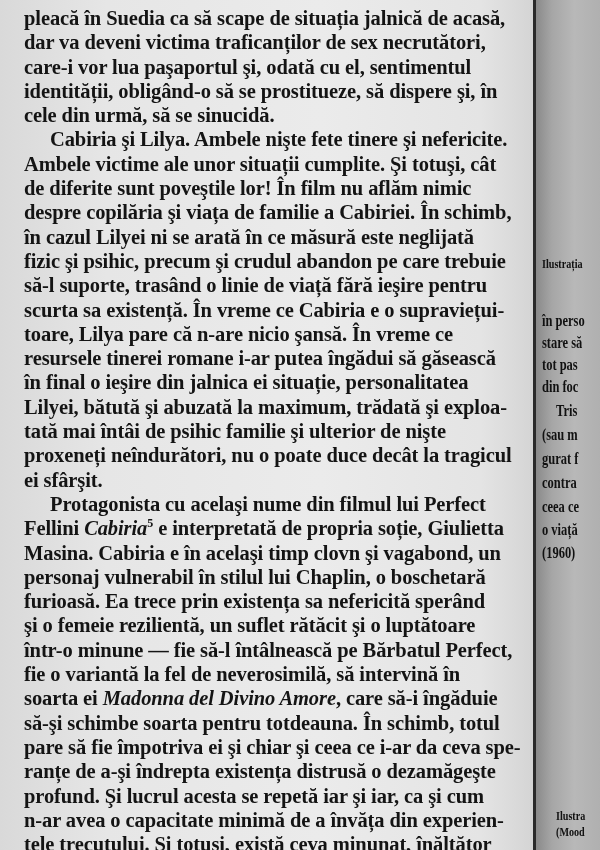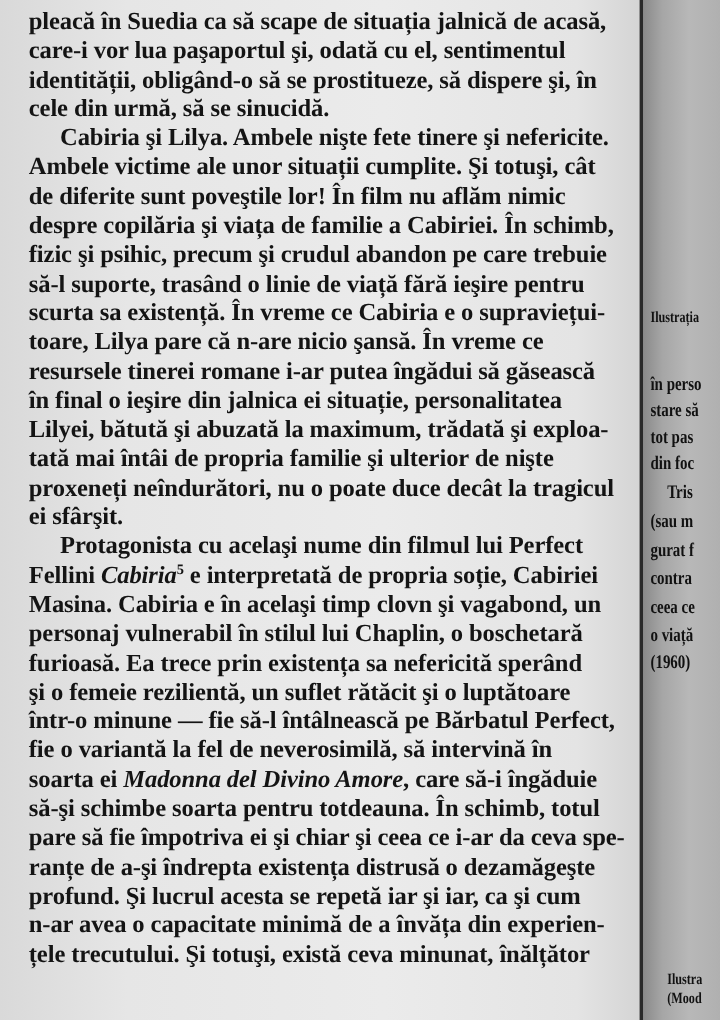--- a/index.html
+++ b/index.html
@@ -91,41 +91,43 @@
     }
   </style>
 </head>
 <body>
 
 <div class="spread">
 
   <div class="left-page">
     <div class="text-block">
       <div class="line">pleacă în Suedia ca să scape de situația jalnică de acasă,</div>
+      <div class="line">dar va deveni victima traficanților de sex necrutători,</div>
       <div class="line">care-i vor lua paşaportul şi, odată cu el, sentimentul</div>
       <div class="line">identității, obligând-o să se prostitueze, să dispere şi, în</div>
       <div class="line">cele din urmă, să se sinucidă.</div>
       <div class="line indent">Cabiria şi Lilya. Ambele nişte fete tinere şi nefericite.</div>
       <div class="line">Ambele victime ale unor situații cumplite. Şi totuşi, cât</div>
       <div class="line">de diferite sunt poveştile lor! În film nu aflăm nimic</div>
       <div class="line">despre copilăria şi viața de familie a Cabiriei. În schimb,</div>
+      <div class="line">în cazul Lilyei ni se arată în ce măsură este neglijată</div>
       <div class="line">fizic şi psihic, precum şi crudul abandon pe care trebuie</div>
       <div class="line">să-l suporte, trasând o linie de viață fără ieşire pentru</div>
       <div class="line">scurta sa existență. În vreme ce Cabiria e o supraviețui-</div>
       <div class="line">toare, Lilya pare că n-are nicio şansă. În vreme ce</div>
       <div class="line">resursele tinerei romane i-ar putea îngădui să găsească</div>
       <div class="line">în final o ieşire din jalnica ei situație, personalitatea</div>
       <div class="line">Lilyei, bătută şi abuzată la maximum, trădată şi exploa-</div>
-      <div class="line">tată mai întâi de propria familie şi ulterior de nişte</div>
+      <div class="line">tată mai întâi de psihic familie şi ulterior de nişte</div>
       <div class="line">proxeneți neîndurători, nu o poate duce decât la tragicul</div>
       <div class="line">ei sfârşit.</div>
       <div class="line indent">Protagonista cu acelaşi nume din filmul lui Perfect</div>
 
       <div class="line">
-        <span>Fellini </span><span class="ital">Cabiria</span><sup class="fn">5</sup><span> e interpretată de propria soție, Cabiriei</span>
+        <span>Fellini </span><span class="ital">Cabiria</span><sup class="fn">5</sup><span> e interpretată de propria soție, Giulietta</span>
       </div>
 
       <div class="line">Masina. Cabiria e în acelaşi timp clovn şi vagabond, un</div>
       <div class="line">personaj vulnerabil în stilul lui Chaplin, o boschetară</div>
       <div class="line">furioasă. Ea trece prin existența sa nefericită sperând</div>
       <div class="line">şi o femeie rezilientă, un suflet rătăcit şi o luptătoare</div>
       <div class="line">într-o minune — fie să-l întâlnească pe Bărbatul Perfect,</div>
       <div class="line">fie o variantă la fel de neverosimilă, să intervină în</div>
 
       <div class="line">

